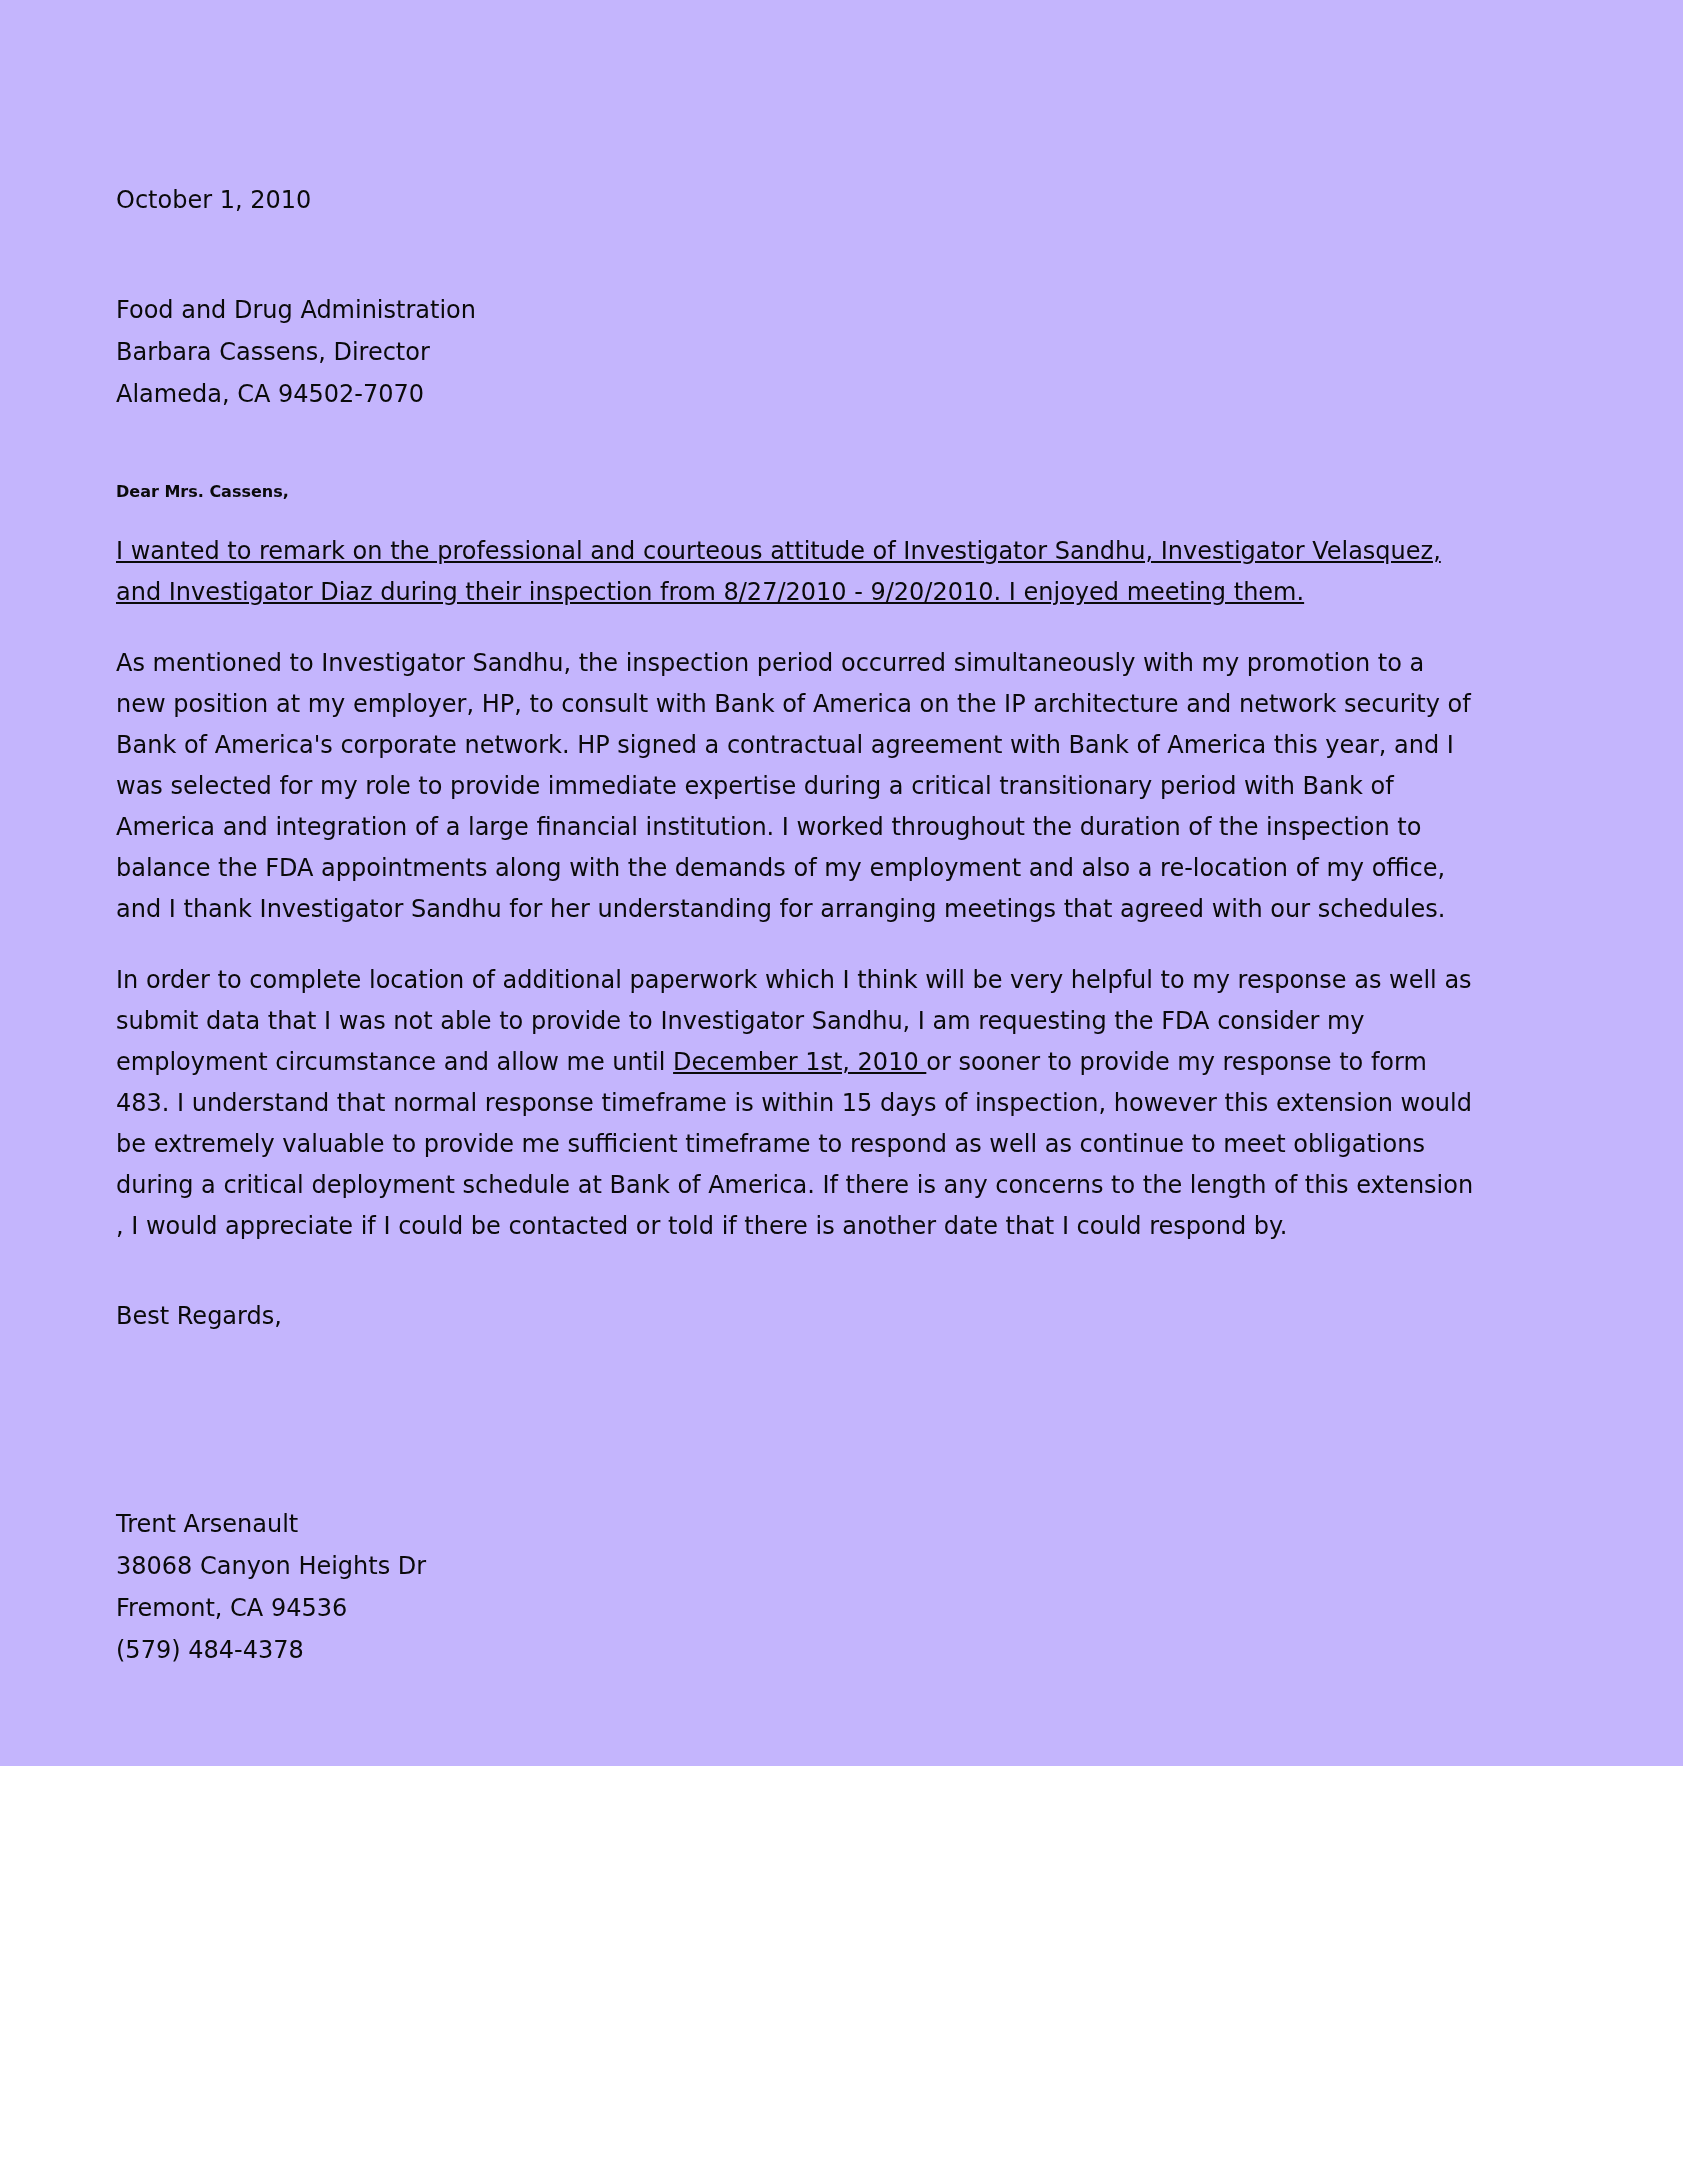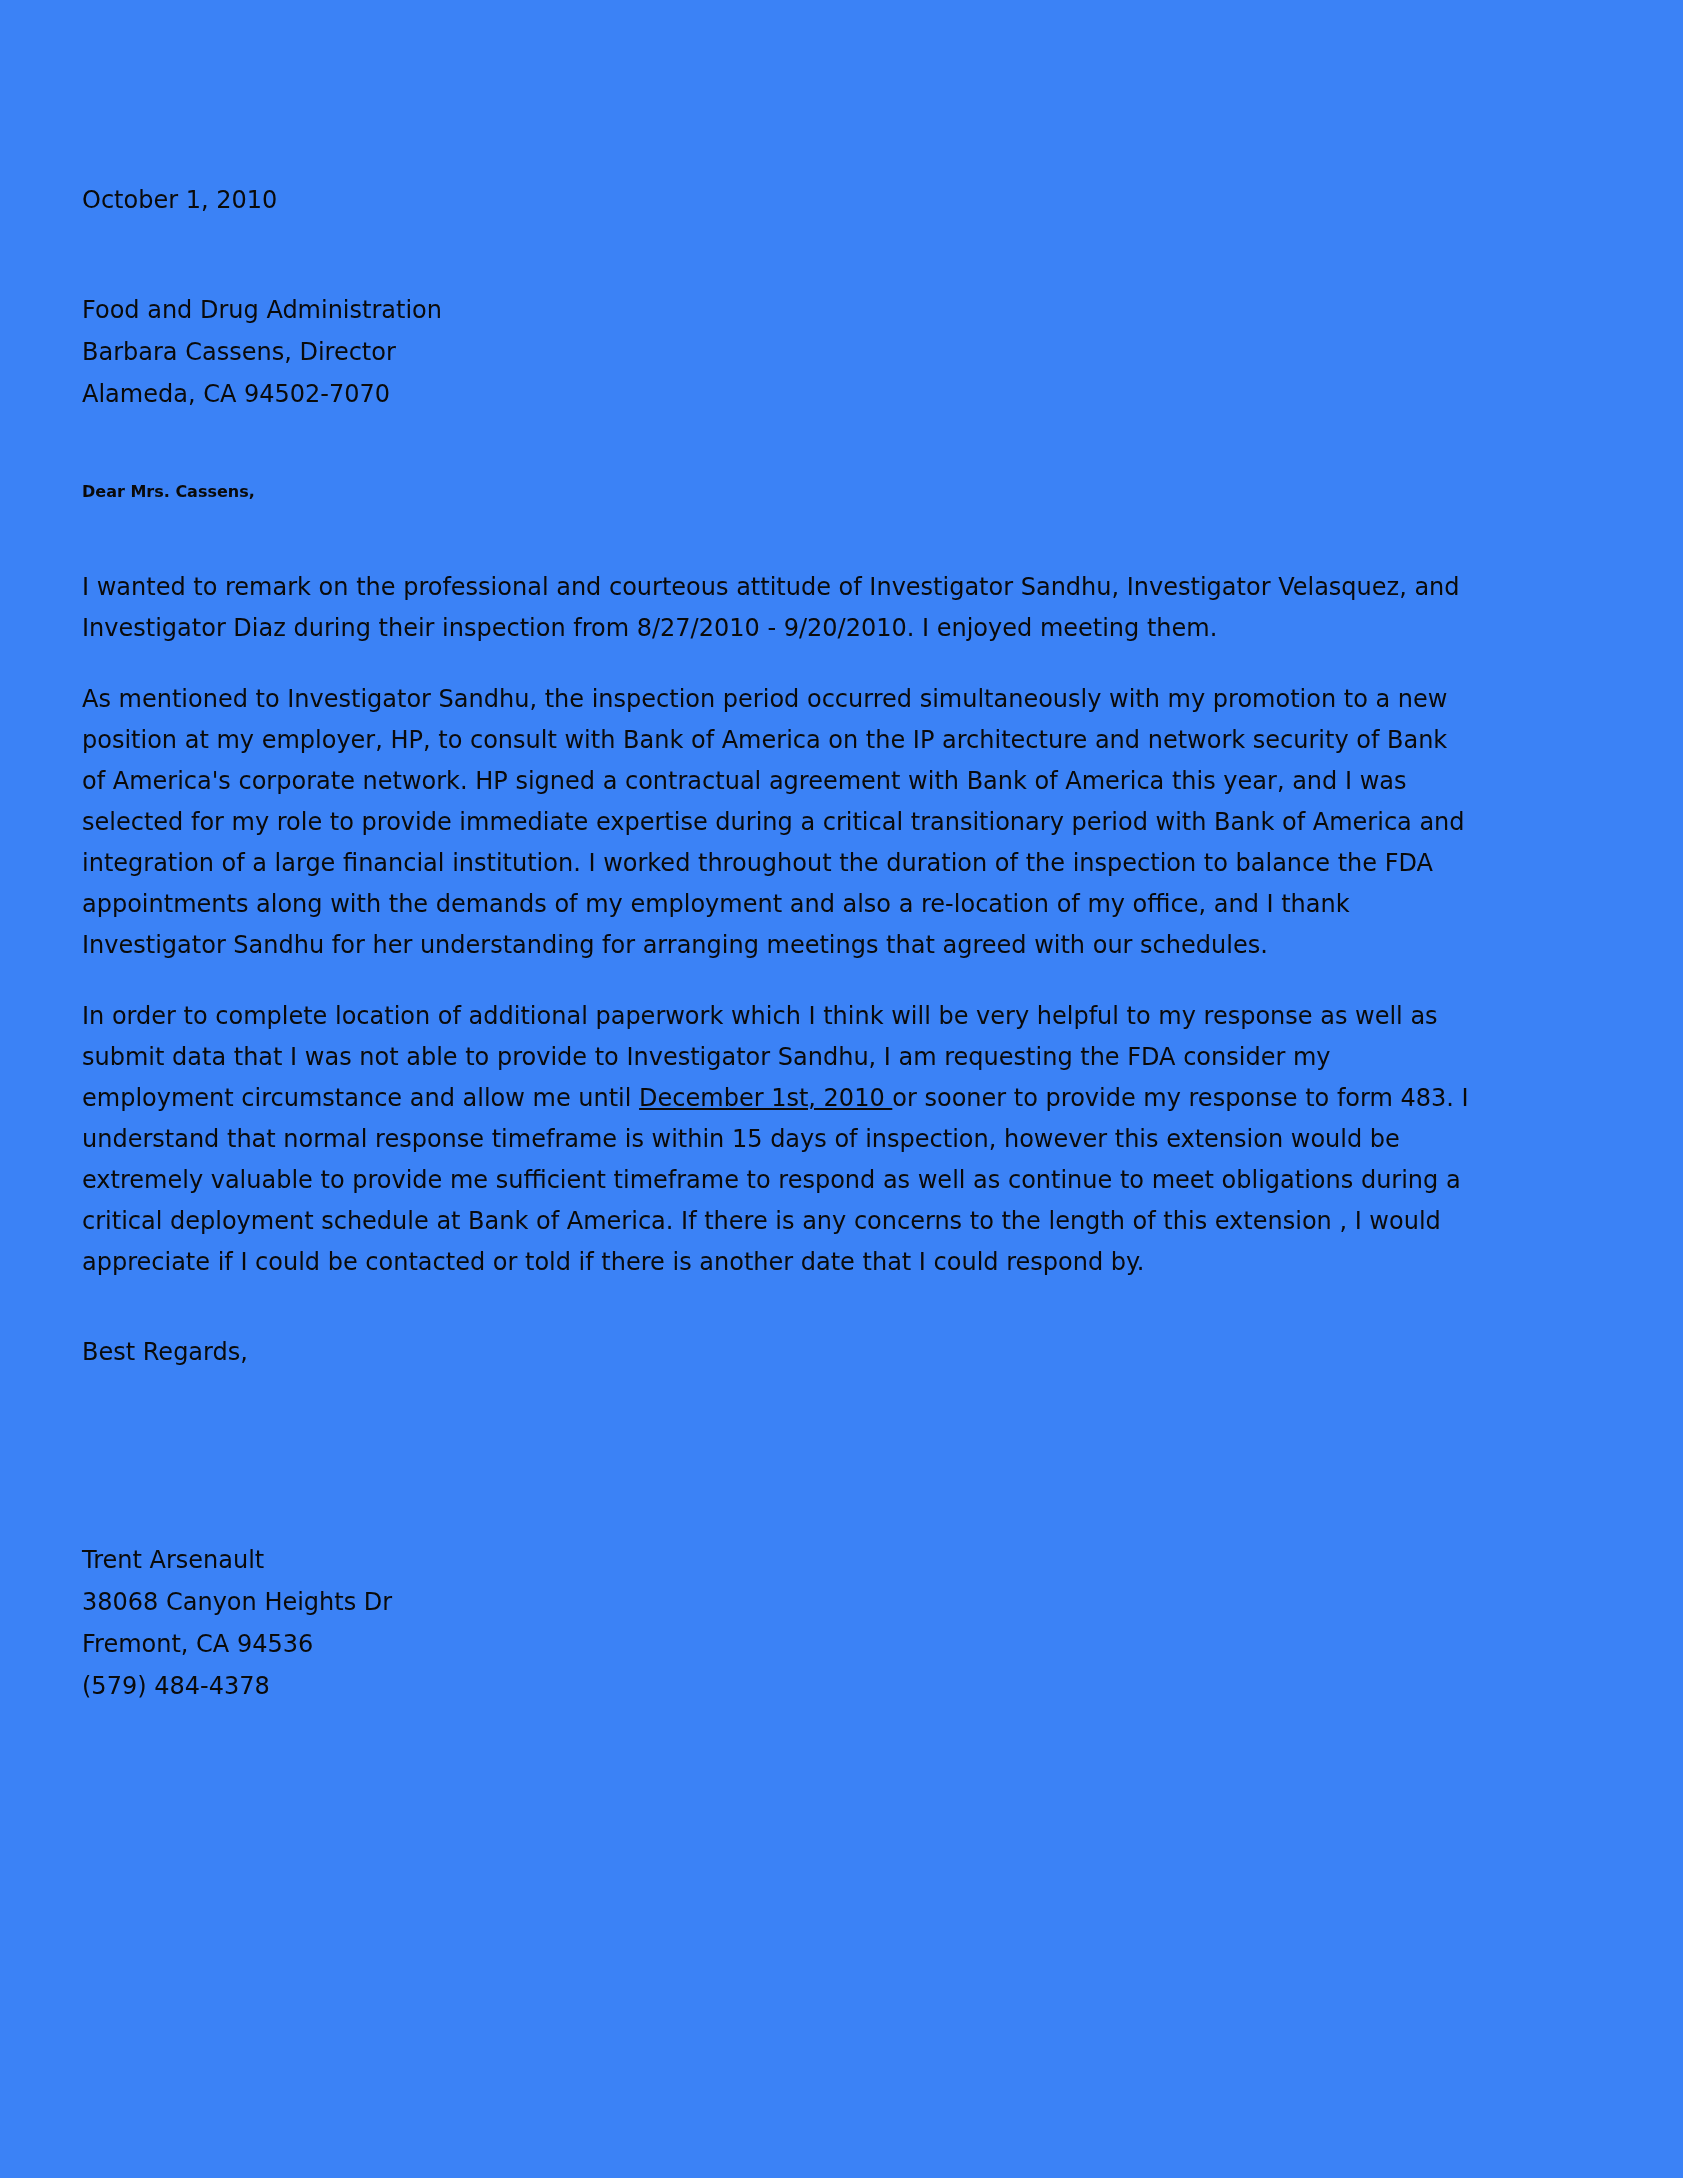--- a/index.html
+++ b/index.html
@@ -9,24 +9,24 @@
   }
   body {
     width: 1683px;
     height: 2178px;
     font-family: "DejaVu Sans", sans-serif;
     color: #000000;
   }
   .page {
     position: relative;
     width: 1683px;
-    height: 2178px;
-    background: #3b82f6;
+    height: 1766px;
+    background: #c4b5fd;
     box-sizing: border-box;
-    padding: 188px 208px 0 82px;
+    padding: 188px 208px 0 116px;
   }
   .letter {
     font-size: 24px;
     line-height: 1.0;
     color: #0a0a0a;
   }
   .date-line {
     font-size: 24px;
     margin: 0 0 0 0;
   }
@@ -51,21 +51,21 @@
     line-height: 42px;
     font-weight: bold;
   }
 
   p.body-par {
     font-size: 24px;
     line-height: 41px;
     margin: 30px 0 0 0;
     text-align: left;
   }
-  p.body-par.first { margin-top: 54px; }
+  p.body-par.first { margin-top: 18px; text-decoration: underline; }
 
   .underline {
     text-decoration: underline;
     text-align: center;
   }
 
   .closing {
     font-size: 24px;
     line-height: 42px;
     margin-top: 48px;

